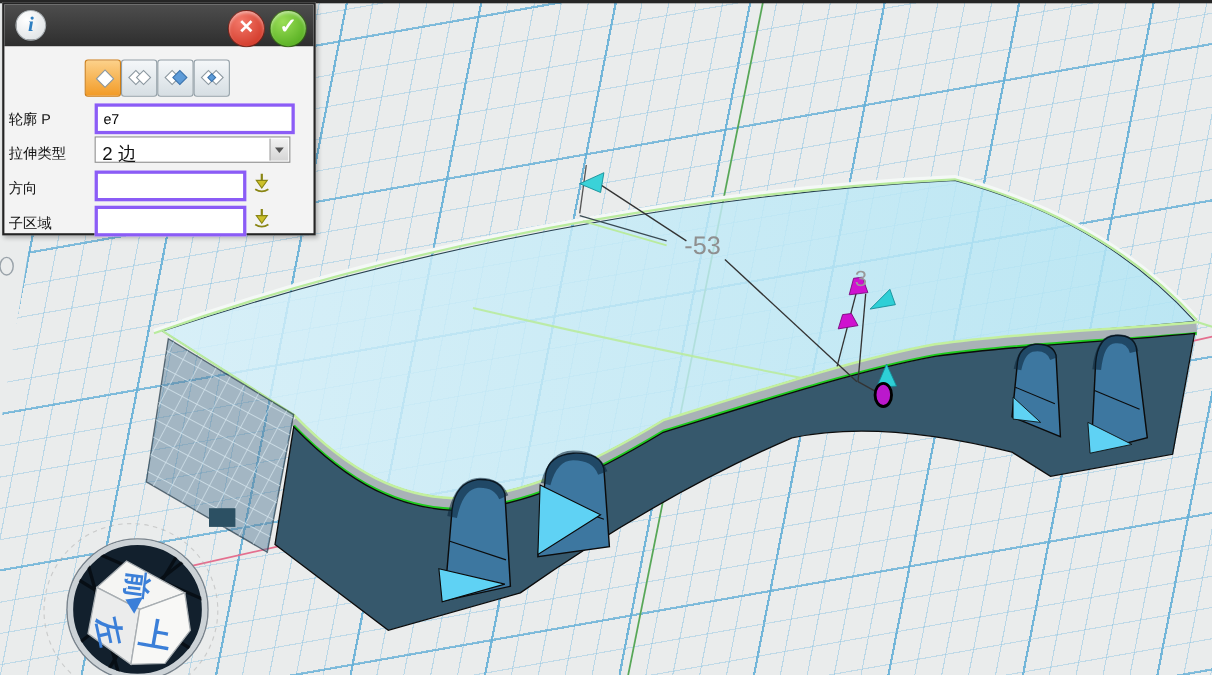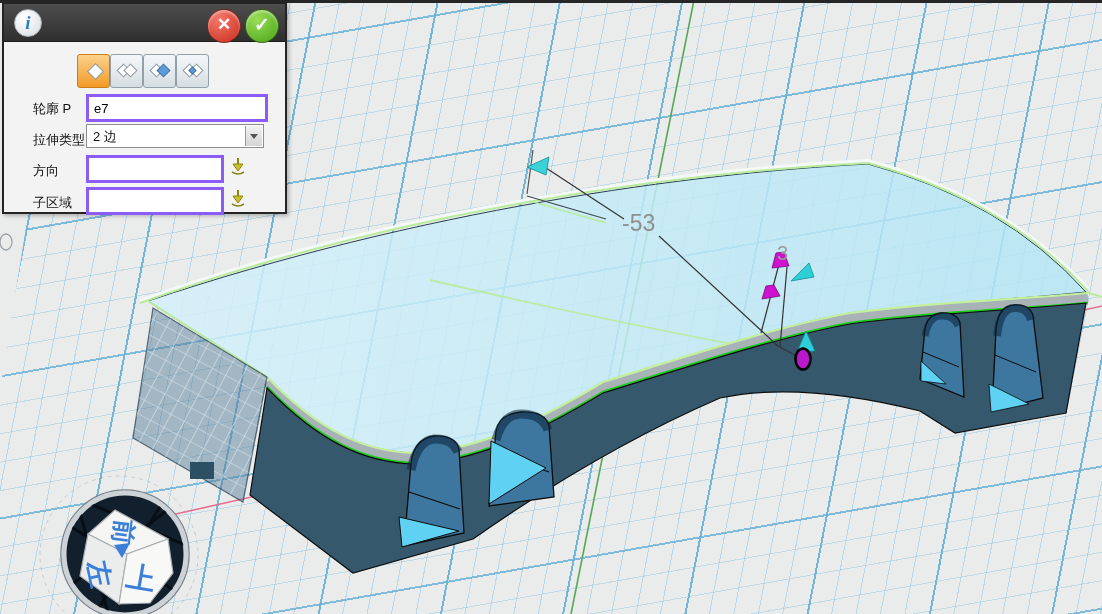--- a/index.html
+++ b/index.html
@@ -27,29 +27,29 @@
              color:#2e7fc1;font:italic bold 19px "Liberation Serif","DejaVu Serif",serif;
              text-align:center;line-height:25px;}
   .tb-btn{position:absolute;top:5px;width:32px;height:32px;border-radius:50%;border:1px solid rgba(0,0,0,.45);
           color:#fff;text-align:center;cursor:pointer;box-shadow:inset 0 2px 3px rgba(255,255,255,.5);}
   #btn-close{left:203px;background:radial-gradient(circle at 35% 30%,#f4796a,#c92a1a);font:bold 17px/30px "Liberation Sans",sans-serif;}
   #btn-ok{left:241px;background:radial-gradient(circle at 35% 30%,#9ade57,#46a314);font:bold 19px/30px "Liberation Sans",sans-serif;}
   .tool-btn{position:absolute;top:50px;width:31px;height:32px;border:1px solid #93a0a8;border-radius:3px;
             background:linear-gradient(#f4f7f9,#d6dee3);cursor:pointer;}
   .tool-btn.selected{background:linear-gradient(#fcd18a,#f29b27);border-color:#cd7d16;}
   .tool-btn svg{display:block;margin:5px auto 0;}
-  .row-label{position:absolute;left:29px;font-size:13px;color:#111;}
+  .row-label{position:absolute;left:4px;font-size:13px;color:#111;}
   .txt-input{position:absolute;height:22px;border:3px solid #8b5cf6;background:#fff;font-size:13px;
              padding:0 5px;box-sizing:content-box;font-family:"Liberation Sans","DejaVu Sans",sans-serif;}
   #field-profile{left:82px;top:90px;width:166px;}
   #field-dir{left:82px;top:151px;width:122px;}
   #field-sub{left:82px;top:183px;width:122px;}
   #select-type{position:absolute;left:82px;top:120px;width:178px;height:24px;border:1px solid #8d8d8d;
                background:#fff;box-sizing:border-box;cursor:pointer;}
-  #select-type .sel-text{position:absolute;left:6px;top:3px;font-size:13px;color:#111;}
+  #select-type .sel-text{position:absolute;left:6px;top:3px;font-size:17px;color:#111;}
   #select-arrow{position:absolute;right:1px;top:1px;width:16px;height:20px;
                 background:linear-gradient(#f2f2f2,#d5d5d5);border-left:1px solid #9a9a9a;}
   #select-arrow::after{content:"";position:absolute;left:4px;top:8px;border:4px solid transparent;border-top:5px solid #555;}
   .pick-icon{position:absolute;left:224px;width:20px;height:20px;cursor:pointer;}
   #pick-dir{top:152px;} #pick-sub{top:184px;}
   
   #navcube-hit{position:absolute;left:52px;top:488px;width:136px;height:126px;cursor:pointer;}
   text{user-select:none;}
 </style>
 </head>

